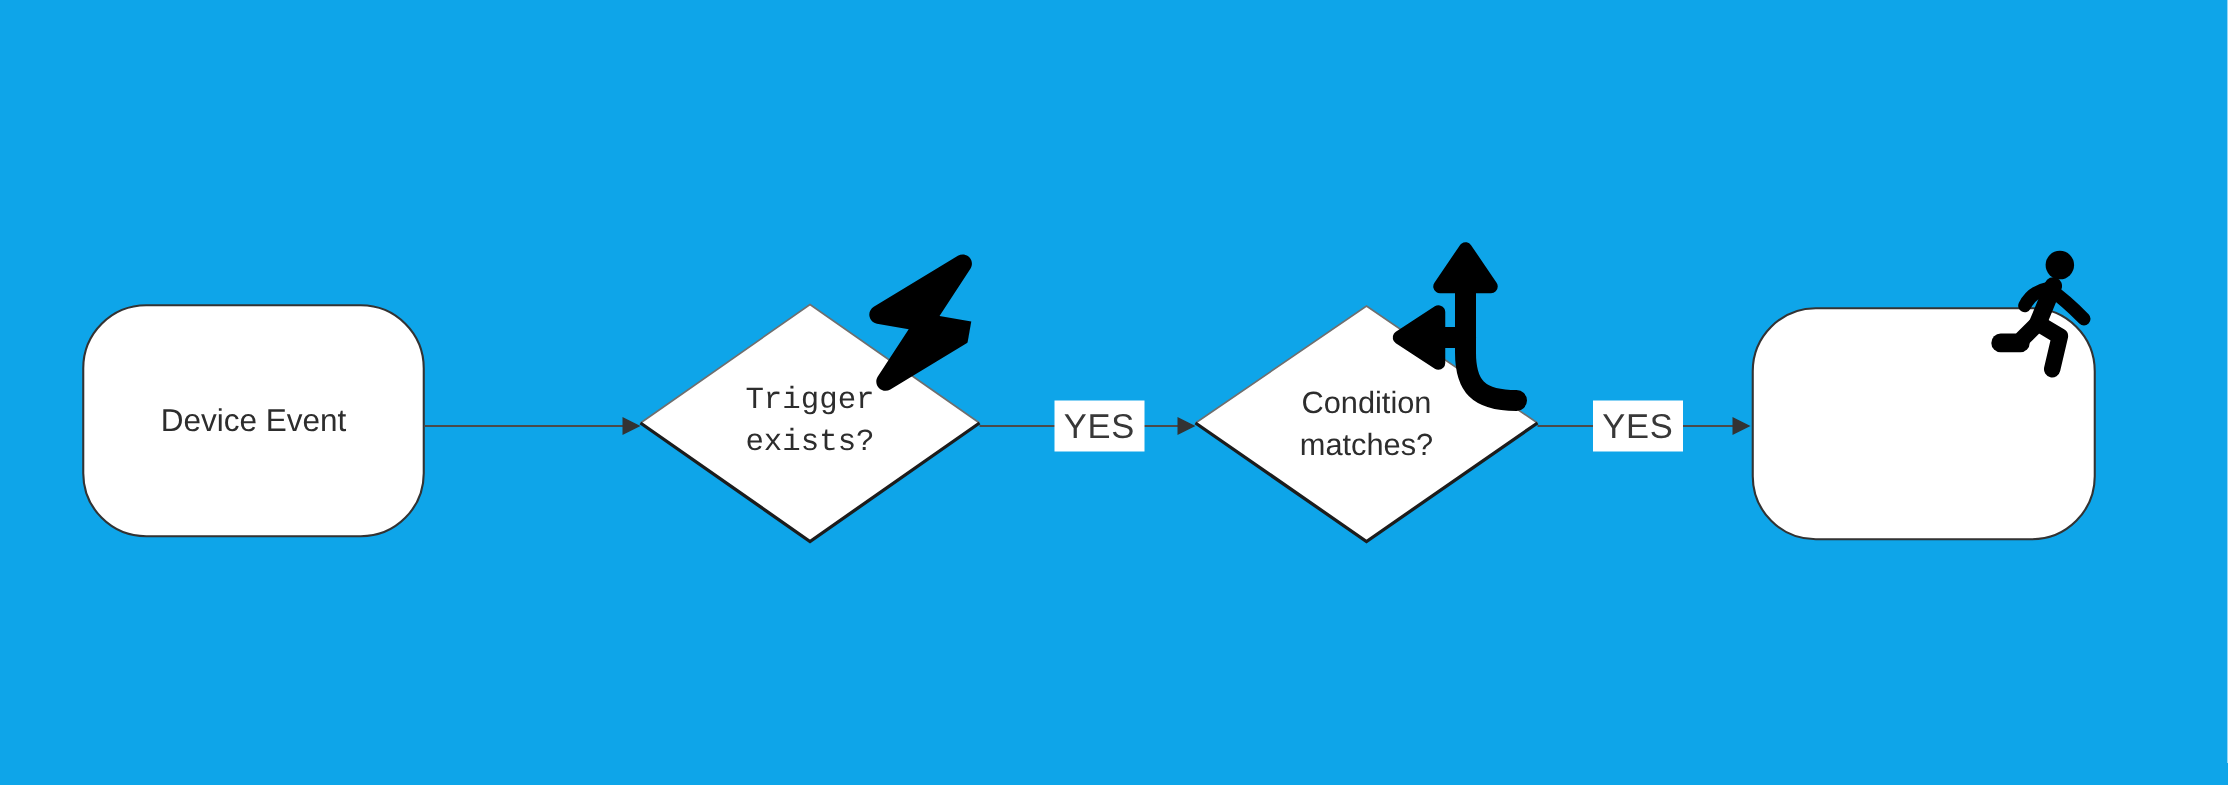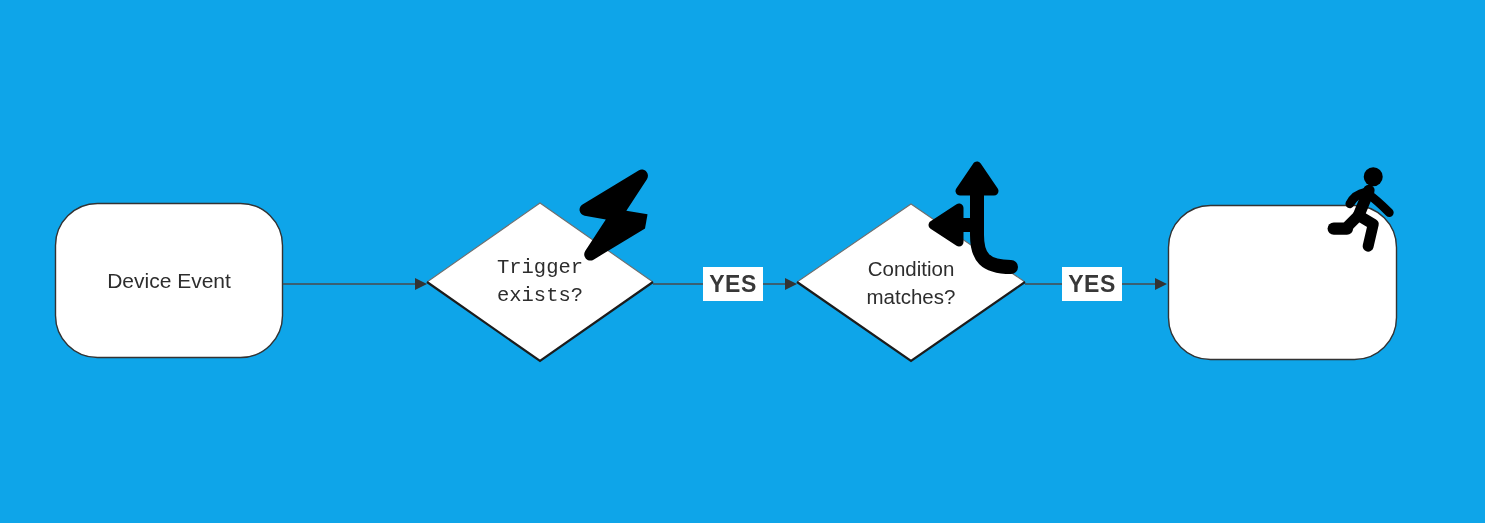--- a/index.html
+++ b/index.html
@@ -4,21 +4,21 @@
 <style>
   html,body{margin:0;padding:0;background:#ffffff;}
   body{width:1485px;height:523px;overflow:hidden;font-family:"Liberation Sans",sans-serif;}
   .canvas{position:relative;width:1485px;height:523px;background:#0ea5e9;}
   .layer{position:absolute;left:0;top:0;}
   .lbl{position:absolute;display:flex;align-items:center;justify-content:center;
        text-align:center;color:#2d2d2d;}
   .node-lbl{font-size:21px;}
   .diamond-lbl{font-size:20.5px;line-height:28px;}
   .diamond-lbl span{display:inline-block;}
-  .yes-lbl{font-size:23px;color:#383838;background:#ffffff;letter-spacing:0.5px;font-weight:bold;}
+  .yes-lbl{font-size:23px;color:#383838;background:#ffffff;letter-spacing:0.5px;}
   .icon{position:absolute;}
   .icon svg{display:block;width:100%;height:100%;}
 </style>
 </head>
 <body>
 
 <div class="canvas">
 
   <svg class="layer" width="1485" height="523" viewBox="0 0 1485 523">
 

